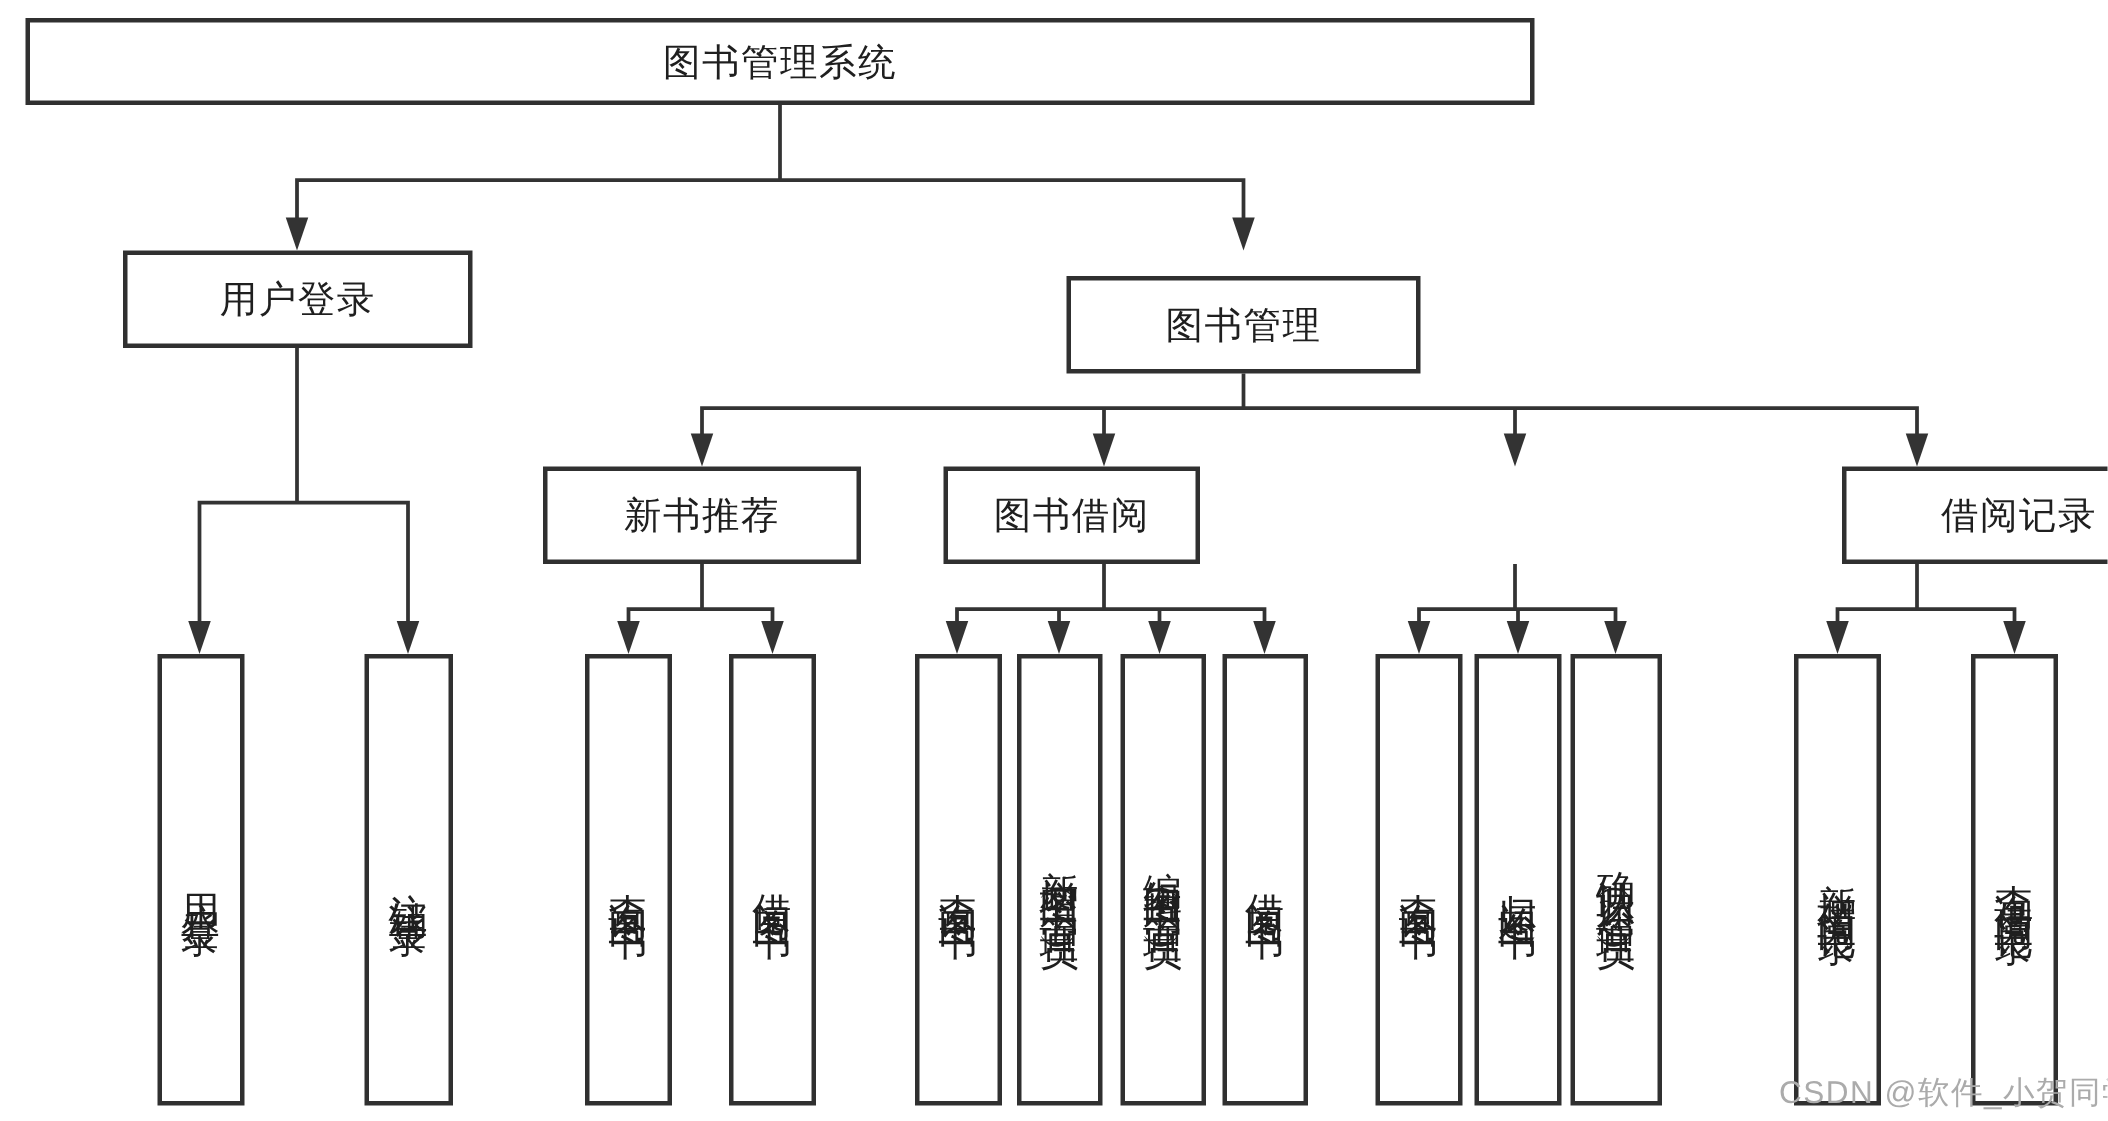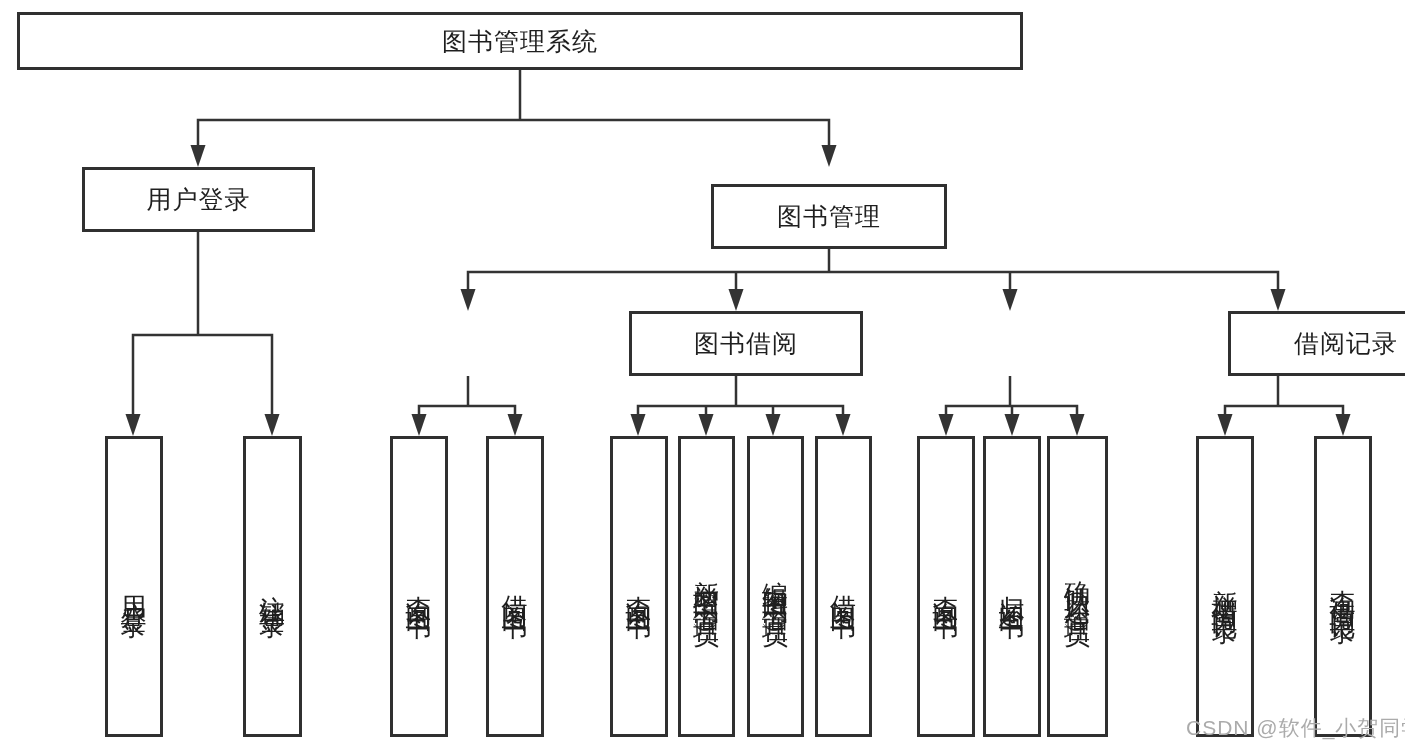--- a/index.html
+++ b/index.html
@@ -112,21 +112,24 @@
     <span>图书管理系统</span>
   </div>
 
   <div class="box" style="left:82px;top:167px;width:233px;height:65px;">
     <span>用户登录</span>
   </div>
   <div class="box" style="left:711px;top:184px;width:236px;height:65px;">
     <span>图书管理</span>
   </div>
 
-  <div class="box" style="left:629px;top:311px;width:234px;height:65px;">
+  <div class="box" style="left:362px;top:311px;width:212px;height:65px;">
+    <span>新书推荐</span>
+  </div>
+  <div class="box" style="left:629px;top:311px;width:171px;height:65px;">
     <span>图书借阅</span>
   </div>
   <div class="box" style="left:1196px;top:311px;width:236px;height:65px;margin-left:32px;">
     <span>借阅记录</span>
   </div>
 
   <div class="vbox" style="left:105px;top:436px;width:58px;height:301px;">
     <span class="vtext">用户登录</span>
   </div>
   <div class="vbox" style="left:243px;top:436px;width:59px;height:301px;">

